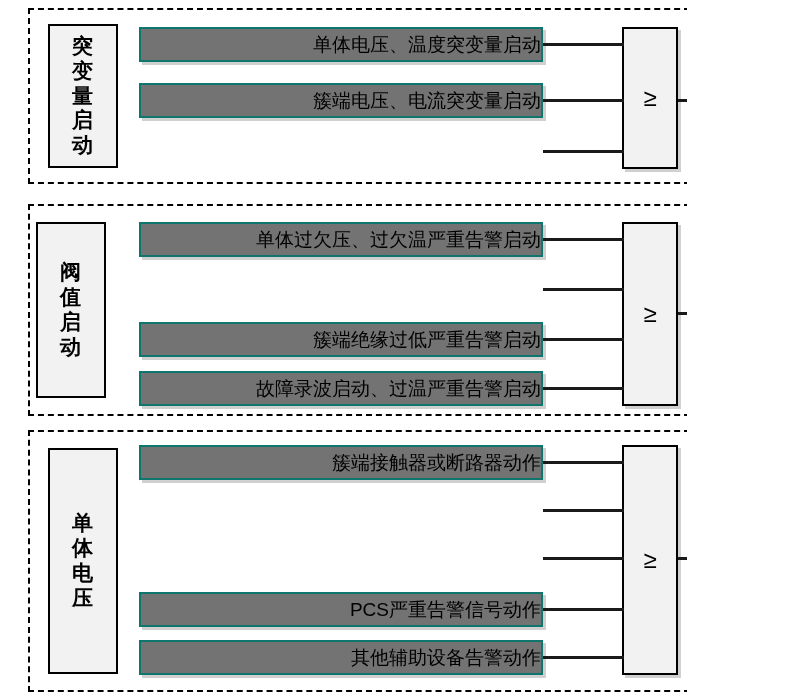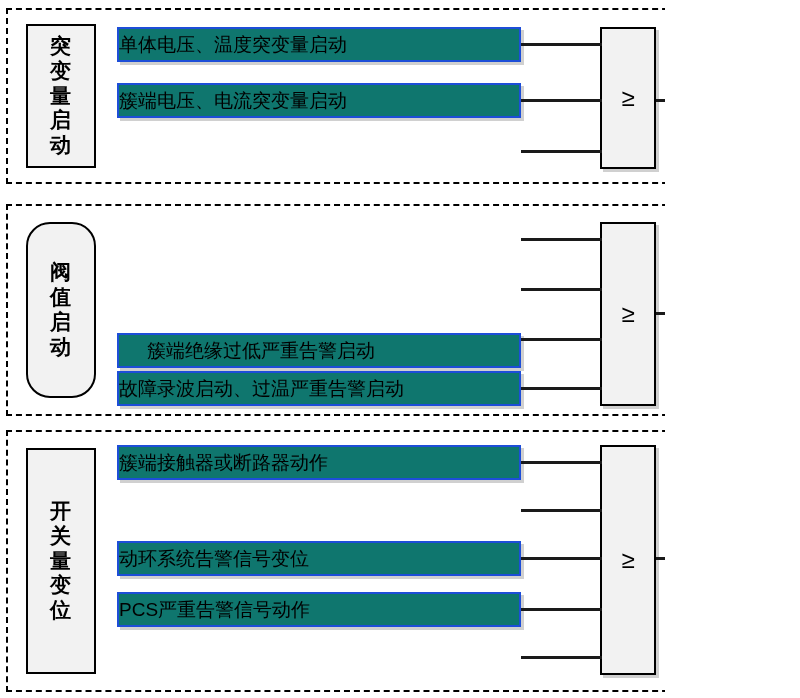--- a/index.html
+++ b/index.html
@@ -9,20 +9,21 @@
   }
   body {
     font-family: "Liberation Sans", sans-serif;
   }
   #canvas {
     position: relative;
     width: 665px;
     height: 698px;
     background: #ffffff;
     overflow: hidden;
+    margin-left: 22px;
   }
   
   .group-box {
     position: absolute;
     border: 2px dashed #000000;
     box-sizing: border-box;
     background: transparent;
   }
   
   .group-label {
@@ -42,26 +43,26 @@
   }
   .group-label .vtext {
     display: block;
     width: 1.3em;
     word-break: break-all;
     white-space: normal;
   }
   
   .item-box {
     position: absolute;
-    border: 2px solid #1d4ed8;
-    background: #0f766e;
-    box-sizing: border-box;
-    display: flex;
-    align-items: center;
-    justify-content: flex-start;
+    border: 2px solid #0f766e;
+    background: #737373;
+    box-sizing: border-box;
+    display: flex;
+    align-items: center;
+    justify-content: flex-end;
     font-size: 19px;
     color: #000000;
     white-space: nowrap;
     box-shadow: 3px 3px 0 rgba(120,120,120,0.35);
   }
   
   .gate-box {
     position: absolute;
     border: 2px solid #000000;
     background: #f2f2f2;
@@ -127,54 +128,57 @@
   <div class="gate-box" style="left:600px; top:27px; width:56px; height:142px;">
     <span>≥</span>
   </div>
 
   <div class="line-h" style="left:521px; top:43px; width:81px;"></div>
   <div class="line-h" style="left:521px; top:99px; width:81px;"></div>
   <div class="line-h" style="left:521px; top:150px; width:81px;"></div>
 
   <div class="group-box" style="left:6px; top:204px; width:672px; height:212px;"></div>
 
-  <div class="group-label" style="left:26px; top:222px; width:70px; height:176px;border-radius:24px;">
+  <div class="group-label" style="left:14px; top:222px; width:70px; height:176px;">
     <span class="vtext">阀值启动</span>
   </div>
 
-  <div class="item-box" style="left:117px; top:333px; width:404px; height:35px;padding-left:28px;">
+  <div class="item-box" style="left:117px; top:222px; width:404px; height:35px;">
+    <span>单体过欠压、过欠温严重告警启动</span>
+  </div>
+  <div class="item-box" style="left:117px; top:322px; width:404px; height:35px;padding-left:28px;">
     <span>簇端绝缘过低严重告警启动</span>
   </div>
   <div class="item-box" style="left:117px; top:371px; width:404px; height:35px;">
     <span>故障录波启动、过温严重告警启动</span>
   </div>
 
   <div class="gate-box" style="left:600px; top:222px; width:56px; height:184px;">
     <span>≥</span>
   </div>
 
   <div class="line-h" style="left:521px; top:238px; width:81px;"></div>
   <div class="line-h" style="left:521px; top:288px; width:81px;"></div>
   <div class="line-h" style="left:521px; top:338px; width:81px;"></div>
   <div class="line-h" style="left:521px; top:387px; width:81px;"></div>
 
   <div class="group-box" style="left:6px; top:430px; width:672px; height:262px;"></div>
 
   <div class="group-label" style="left:26px; top:448px; width:70px; height:226px;">
-    <span class="vtext">开关量变位</span>
+    <span class="vtext">单体电压</span>
   </div>
 
   <div class="item-box" style="left:117px; top:445px; width:404px; height:35px;">
     <span>簇端接触器或断路器动作</span>
   </div>
-  <div class="item-box" style="left:117px; top:541px; width:404px; height:35px;">
-    <span>动环系统告警信号变位</span>
-  </div>
   <div class="item-box" style="left:117px; top:592px; width:404px; height:35px;">
     <span>PCS严重告警信号动作</span>
+  </div>
+  <div class="item-box" style="left:117px; top:640px; width:404px; height:35px;">
+    <span>其他辅助设备告警动作</span>
   </div>
 
   <div class="gate-box" style="left:600px; top:445px; width:56px; height:230px;">
     <span>≥</span>
   </div>
 
   <div class="line-h" style="left:521px; top:461px; width:81px;"></div>
   <div class="line-h" style="left:521px; top:509px; width:81px;"></div>
   <div class="line-h" style="left:521px; top:557px; width:81px;"></div>
   <div class="line-h" style="left:521px; top:608px; width:81px;"></div>

